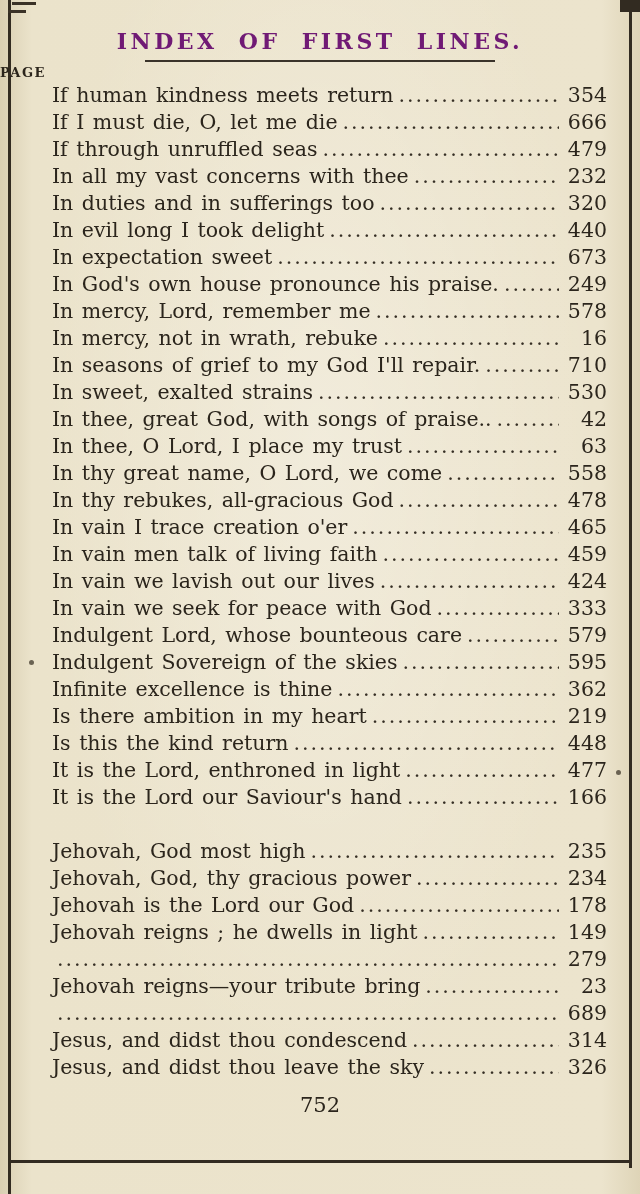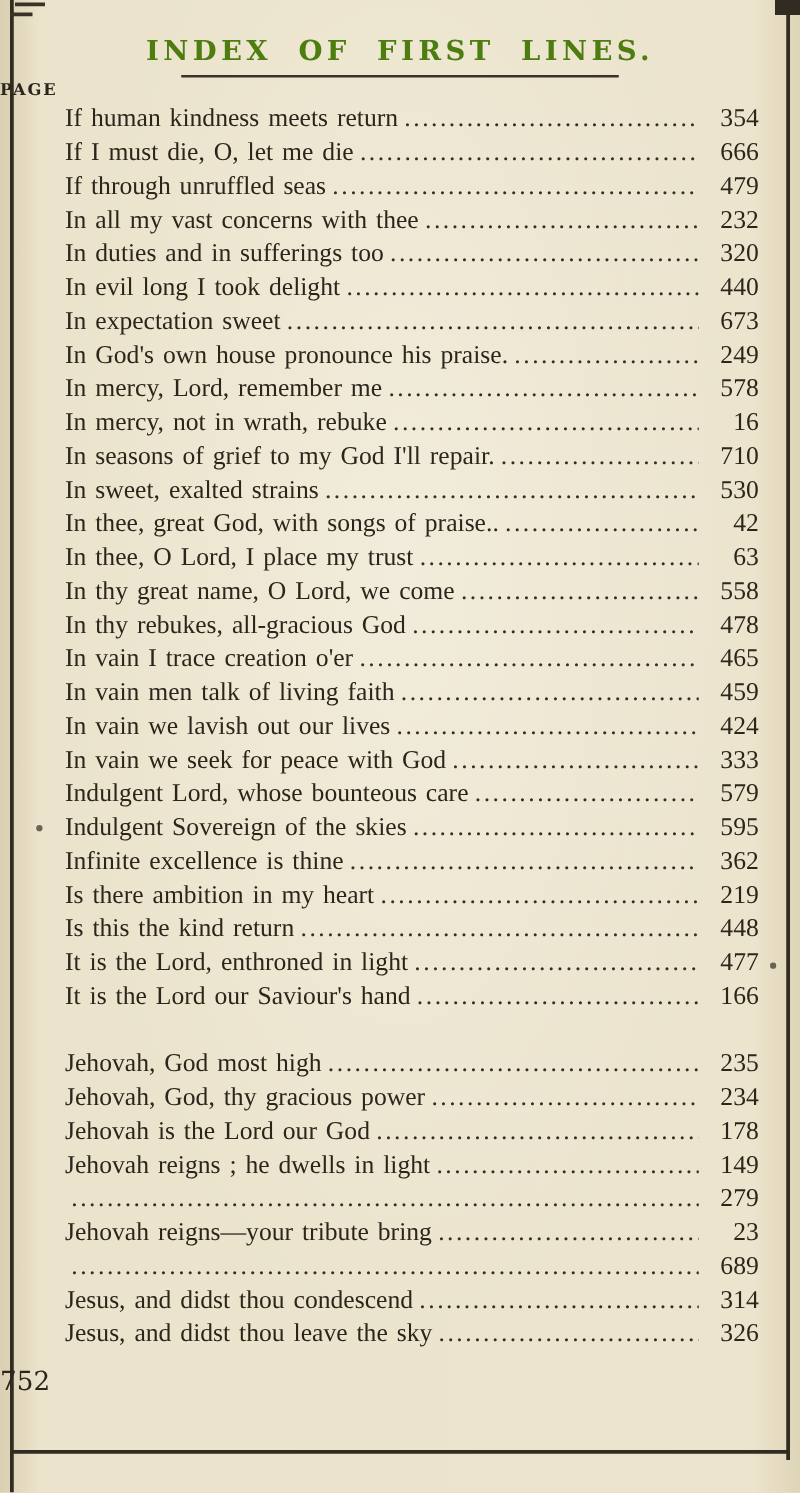--- a/index.html
+++ b/index.html
@@ -39,40 +39,39 @@
     width: 640px;
     padding-top: 28px;
   }
   .title {
     margin: 0;
     text-align: center;
     font-size: 22px;
     font-weight: 700;
     letter-spacing: 3.5px;
     word-spacing: 10px;
-    color: #4d7c0f;
+    color: #701a75;
   }
   .title-rule {
     width: 350px;
     height: 2px;
     background: #3a332a;
     margin: 6px auto 0 auto;
   }
   .page-label {
     text-align: left;
     padding-right: 30px;
     font-size: 13px;
     font-weight: 700;
     letter-spacing: 1.5px;
     margin-top: 3px;
     color: #2b251c;
   }
   .entries {
     padding: 2px 33px 0 52px;
-    font-family: Liberation Serif, serif;
   }
   .section + .section { margin-top: 27px; }
   .entry {
     display: flex;
     align-items: baseline;
     font-size: 20.5px;
     line-height: 27px;
     white-space: nowrap;
     word-spacing: 2px;
   }
@@ -87,20 +86,21 @@
     content: "..............................................................................";
     letter-spacing: 2px;
     color: #352e24;
   }
   .entry .num {
     flex: none;
     min-width: 46px;
     text-align: right;
   }
   .footer-num {
+    text-align: center;
     font-size: 21px;
     margin-top: 12px;
     color: #2b251c;
   }
 </style>
 </head>
 <body>
 
 <div class="paper"></div>
 

